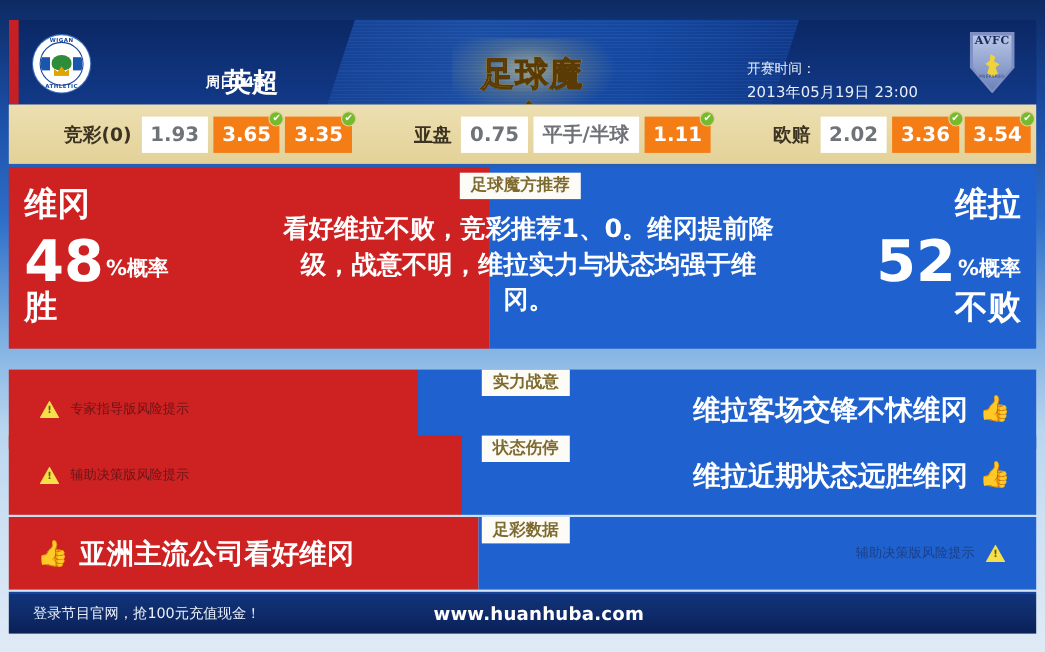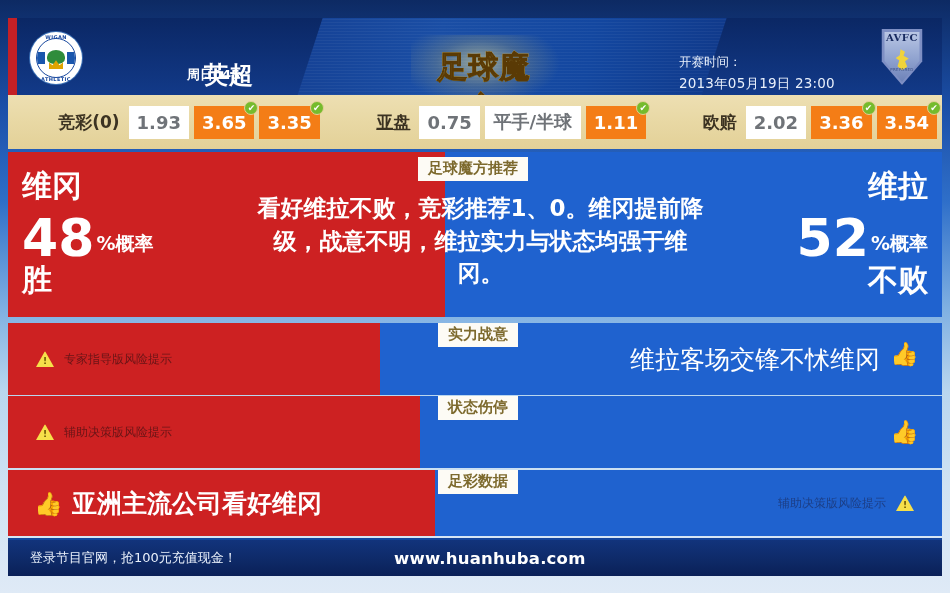--- a/index.html
+++ b/index.html
@@ -189,21 +189,21 @@
   .rec-text{
     position:absolute; left:245px; top:40px; width:455px;
     color:#fff; font-size:23px; font-weight:bold; line-height:1.42;
     text-align:center; z-index:3;
   }
 
   
   .row{ position:absolute; left:8px; width:934px; }
   .row .red{ position:absolute; left:0; top:0; height:100%; background:#cd2122; }
   .row .blue{ position:absolute; top:0; right:0; height:100%; background:#1f62cf; }
-  .row1{ top:323px; height:72px; }
+  .row1{ top:336px; height:72px; }
   .row2{ top:396px; height:72px; }
   .row3{ top:470px; height:66px; }
   .row1 .red{ width:372px; } .row1 .blue{ width:562px; }
   .row2 .red{ width:412px; } .row2 .blue{ width:522px; }
   .row3 .red{ width:427px; } .row3 .blue{ width:507px; }
 
   .tab-row{ position:absolute; top:0px; z-index:6; }
   .risk{
     position:absolute; left:28px; top:50%; transform:translateY(-50%);
     display:flex; align-items:center; color:#6a1517; font-size:12px;
@@ -217,22 +217,22 @@
     position:relative;
   }
   .warn:after{
     content:"!"; position:absolute; left:0; top:4px; width:100%;
     text-align:center; font-size:9px; font-weight:bold; color:#6a5500;
   }
   .risk.right .warn{ margin-right:0; margin-left:10px; order:2; }
 
   .verdict{
     position:absolute; right:26px; top:50%; transform:translateY(-50%);
-    color:#fff; font-size:25px; font-weight:normal; white-space:nowrap;
-    display:flex; gap:10px;
+    color:#fff; font-size:25px; font-weight:bold; white-space:nowrap;
+    display:flex; align-items:center; gap:10px;
   }
   .verdict-left{
     position:absolute; left:26px; top:50%; transform:translateY(-50%);
     color:#fff; font-size:25px; font-weight:bold; white-space:nowrap;
     display:flex; align-items:center; gap:12px;
   }
   .thumb{
     display:inline-block; width:26px; height:22px; position:relative;
     color:#e6d49b; font-size:23px; line-height:22px;
   }
@@ -389,20 +389,21 @@
 
   <div class="row row2">
     <div class="red"></div>
     <div class="blue"></div>
     <div class="tab tab-row" style="left:430px;">状态伤停</div>
     <div class="risk">
       <span class="warn"></span>
       <span>辅助决策版风险提示</span>
     </div>
     <div class="verdict">
+      <span>维拉近期状态远胜维冈</span>
       <span class="thumb">👍</span>
     </div>
   </div>
 
   <div class="row row3">
     <div class="red"></div>
     <div class="blue"></div>
     <div class="tab tab-row" style="left:430px;">足彩数据</div>
     <div class="verdict-left">
       <span class="thumb">👍</span>

